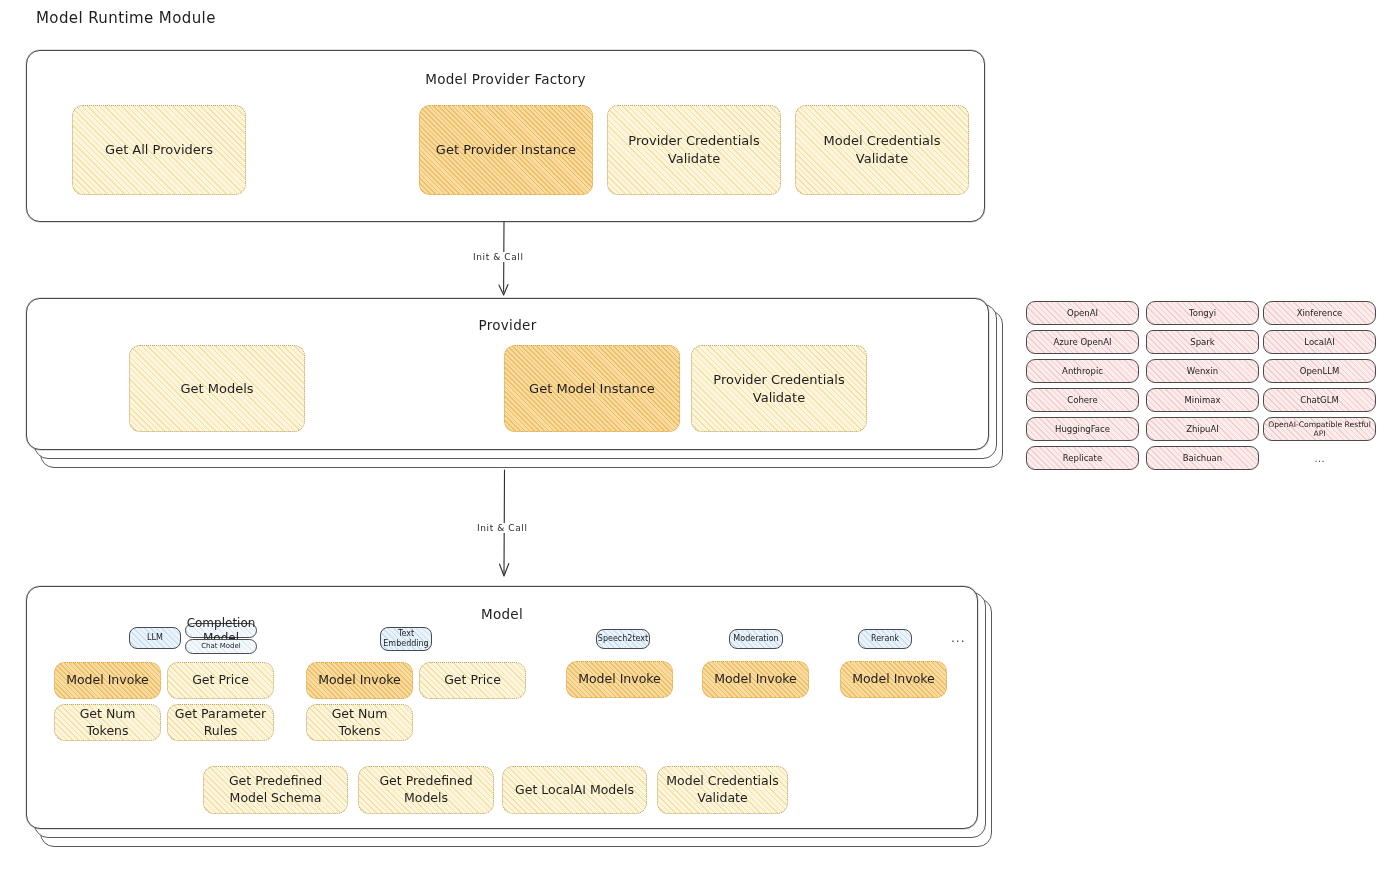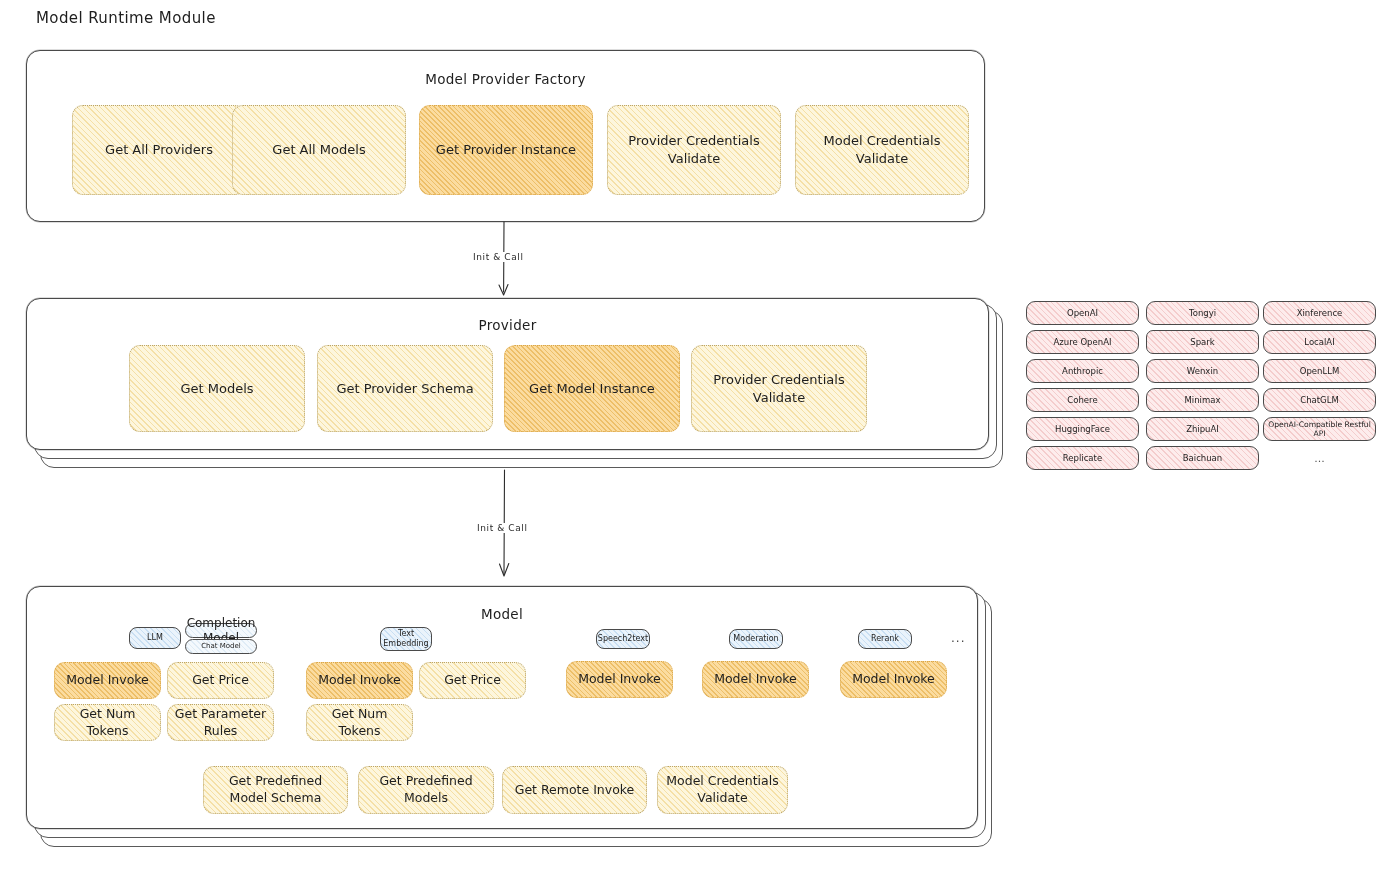--- a/index.html
+++ b/index.html
@@ -157,39 +157,37 @@
 
 <div class="canvas">
 
   <div class="page-title">Model Runtime Module</div>
 
   <div class="panel sketch" style="left:26px;top:50px;width:959px;height:172px;">
     <div class="panel-title" style="top:20px;">Model Provider Factory</div>
   </div>
 
   <div class="node big" style="left:44px;top:105px;width:174px;height:90px;margin-left:28px;">Get All Providers</div>
-  <div class="node big" style="left:232px;top:105px;width:174px;height:90px;">Get All Models</div>
   <div class="node big strong" style="left:419px;top:105px;width:174px;height:90px;">Get Provider Instance</div>
   <div class="node big" style="left:607px;top:105px;width:174px;height:90px;">Provider Credentials Validate</div>
   <div class="node big" style="left:795px;top:105px;width:174px;height:90px;">Model Credentials Validate</div>
 
   <svg class="arrow-svg" style="left:494px;top:222px;" width="20" height="78" viewBox="0 0 20 78">
     <path d="M10 0 L9.6 70" stroke="#2b2b2b" stroke-width="1.1" fill="none" stroke-linecap="round"></path>
     <path d="M5 63 L9.6 73 L14 62.5" stroke="#2b2b2b" stroke-width="1.1" fill="none" stroke-linecap="round" stroke-linejoin="round"></path>
   </svg>
   <div class="arrow-label" style="left:470px;top:252px;">Init &amp; Call</div>
 
   <div class="stack-layer" style="left:40px;top:310px;width:963px;height:158px;"></div>
   <div class="stack-layer" style="left:34px;top:304px;width:963px;height:155px;"></div>
   <div class="panel sketch" style="left:26px;top:298px;width:963px;height:152px;">
     <div class="panel-title" style="top:18px;">Provider</div>
   </div>
 
   <div class="node big" style="left:129px;top:345px;width:176px;height:87px;">Get Models</div>
-  <div class="node big" style="left:317px;top:345px;width:176px;height:87px;">Get Provider Schema</div>
   <div class="node big strong" style="left:504px;top:345px;width:176px;height:87px;">Get Model Instance</div>
   <div class="node big" style="left:691px;top:345px;width:176px;height:87px;">Provider Credentials Validate</div>
 
   <div class="chip" style="left:1026px;top:301px;width:113px;height:24px;">OpenAI</div>
   <div class="chip" style="left:1026px;top:330px;width:113px;height:24px;">Azure OpenAI</div>
   <div class="chip" style="left:1026px;top:359px;width:113px;height:24px;">Anthropic</div>
   <div class="chip" style="left:1026px;top:388px;width:113px;height:24px;">Cohere</div>
   <div class="chip" style="left:1026px;top:417px;width:113px;height:24px;">HuggingFace</div>
   <div class="chip" style="left:1026px;top:446px;width:113px;height:24px;">Replicate</div>
 
@@ -240,16 +238,16 @@
   <div class="badge" style="left:729px;top:629px;width:54px;height:20px;">Moderation</div>
   <div class="node strong" style="left:702px;top:661px;width:107px;height:37px;">Model Invoke</div>
 
   <div class="badge" style="left:858px;top:629px;width:54px;height:20px;">Rerank</div>
   <div class="node strong" style="left:840px;top:661px;width:107px;height:37px;">Model Invoke</div>
 
   <div class="ellipsis-dots" style="left:951px;top:631px;">...</div>
 
   <div class="node" style="left:203px;top:766px;width:145px;height:48px;">Get Predefined Model Schema</div>
   <div class="node" style="left:358px;top:766px;width:136px;height:48px;">Get Predefined Models</div>
-  <div class="node" style="left:502px;top:766px;width:145px;height:48px;">Get Remote Invoke</div>
+  <div class="node" style="left:502px;top:766px;width:145px;height:48px;">Get LocalAI Models</div>
   <div class="node" style="left:657px;top:766px;width:131px;height:48px;">Model Credentials Validate</div>
 
 </div>
 
 </body></html>

